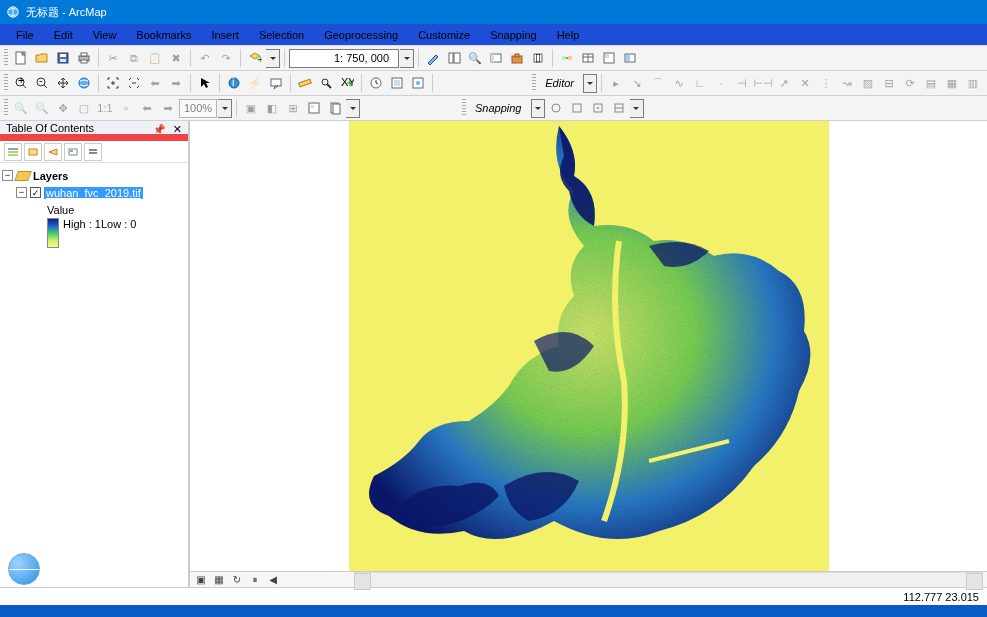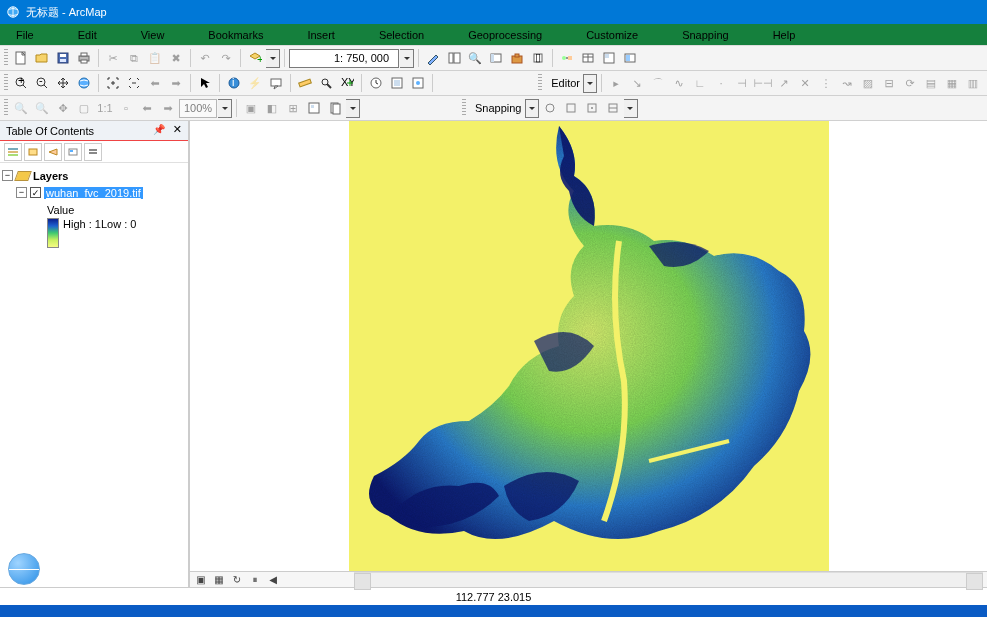--- a/index.html
+++ b/index.html
@@ -1,36 +1,36 @@
 <!DOCTYPE html>
 <html><head>
 <meta charset="utf-8">
 <style>
 * { box-sizing: border-box; margin: 0; padding: 0; font-family: "Segoe UI", Tahoma, sans-serif; font-size: 11px; }
 html, body { width: 987px; height: 617px; overflow: hidden; background: #fff; }
 
 .titlebar { height: 16px; background: #0078d7; color: #fff; display: flex; align-items: center; padding: 12px 6px; }
 .titlebar .globe { width: 14px; height: 14px; margin-right: 6px; }
 
-.menubar { height: 22px; background: #15803d; display: flex; align-items: center; padding: 0 6px; border-bottom: 1px solid #ddd; gap: 24px; }
+.menubar { height: 22px; background: #1d4ed8; display: flex; align-items: center; padding: 0 6px; border-bottom: 1px solid #ddd; }
 .menubar span { padding: 2px 10px; cursor: default; }
 
 .toolbar-row { height: 25px; background: #f4f4f4; border-bottom: 1px solid #d0d0d0; display: flex; align-items: center; padding: 0 4px; gap: 1px; position: relative; }
 .tb-grip { width: 4px; height: 18px; background: repeating-linear-gradient(to bottom, #aaa, #aaa 1px, transparent 1px, transparent 3px); margin-right: 2px; }
 .tb-btn { width: 20px; height: 20px; display: flex; align-items: center; justify-content: center; border: 1px solid transparent; cursor: default; }
 .tb-btn.disabled { opacity: 0.35; }
 .tb-sep { width: 1px; height: 18px; background: #ccc; margin: 0 3px; }
 .tb-input { height: 19px; border: 1px solid #7a7a7a; background: #fff; padding: 0 4px; }
 .tb-dd { width: 14px; height: 19px; border: 1px solid #7a7a7a; border-left: 0; background: #f0f0f0; display: flex; align-items: center; justify-content: center; }
 .tb-dd::after { content: ""; border: 3px solid transparent; border-top-color: #333; margin-top: 3px; }
-.editor-lbl { padding: 0 2px 0 6px; }
+.editor-lbl { padding: 0 8px 0 6px; font-style: italic; }
 
 .main { display: flex; height: calc(617px - 22px - 22px - 75px - 18px - 14px); }
 .toc { width: 190px; border-right: 2px solid #ccc; display: flex; flex-direction: column; background: #fff; }
-.toc-header { height: 20px; background: #eef2f6; border-bottom: 1px solid #ef4444; display: flex; align-items: center; padding: 0 6px; position: relative; }
+.toc-header { height: 20px; background: #eef2f6; border-bottom: 7px solid #ef4444; display: flex; align-items: center; padding: 0 6px; position: relative; }
 .toc-header .pin { position: absolute; right: 22px; top: 3px; font-size: 10px; }
 .toc-header .x { position: absolute; right: 6px; top: 2px; font-size: 11px; }
 .toc-btns { height: 22px; display: flex; align-items: center; gap: 2px; padding: 2px 4px; border-bottom: 1px solid #e0e0e0; }
 .toc-btns .toc-bb { width: 18px; height: 18px; border: 1px solid #ccc; background: #fff; display:flex; align-items:center; justify-content:center; }
 .toc-tree { flex: 1; padding: 4px 2px; overflow: auto; }
 .tree-row { display: flex; align-items: center; height: 17px; white-space: nowrap; }
 .exp { width: 11px; height: 11px; border: 1px solid #888; display: inline-flex; align-items: center; justify-content: center; font-size: 9px; line-height: 1; margin-right: 3px; background:#fff; }
 .layers-icon { width: 14px; height: 10px; margin-right: 3px; background: linear-gradient(#f4c84a,#f4c84a); transform: skewX(-20deg); border:1px solid #b8923a; }
 .sel { background: #3399ff; color: #fff; padding: 0 2px; text-decoration: underline; }
 .chk { width: 11px; height: 11px; border: 1px solid #555; margin-right: 3px; display:inline-flex; align-items:center; justify-content:center; font-size:9px; }
@@ -40,21 +40,21 @@
 
 .map-wrap { flex: 1; display: flex; flex-direction: column; background:#fff; }
 .map-area { flex: 1; position: relative; overflow: hidden; display:flex; align-items:center; justify-content:center; }
 .map-bg { width: 480px; height: 450px; background: #f3f169; position: relative; overflow:hidden; }
 .map-footer { height: 16px; border-top: 1px solid #ccc; display: flex; align-items: center; padding: 0 4px; gap: 4px; background:#f6f6f6; }
 .mf-btn { width: 14px; height: 14px; display:flex; align-items:center; justify-content:center; font-size:10px; color:#444; }
 .scrollbar-h { height: 15px; background: #f0f0f0; border-top:1px solid #ddd; position:relative; margin-left:70px; flex:1; }
 .scrollbar-h::before, .scrollbar-h::after { content:""; position:absolute; top:0; width:15px; height:15px; background:#e4e4e4; border:1px solid #ccc; }
 .scrollbar-h::before { left:0; } .scrollbar-h::after { right:0; }
 
-.statusbar { height: 18px; background: #fff; border-top: 1px solid #ccc; display: flex; align-items: center; justify-content: center; padding: 0 8px; }
+.statusbar { height: 18px; background: #fff; border-top: 1px solid #ccc; display: flex; align-items: center; justify-content: flex-end; padding: 0 8px; }
 .taskbar { height: 14px; background: linear-gradient(#0a5bc4,#0a5bc4); }
 
 .avatar { position: absolute; left: 8px; bottom: 32px; width: 32px; height: 32px; border-radius: 50%; background: radial-gradient(circle at 30% 30%, #9fd4ff, #2a8fe6); border: 1px solid #6aa9e0; z-index: 50; }
 .avatar::after { content:""; position:absolute; left:0; right:0; top:15px; height:1px; background:#fff; }
 
 svg { display: block; }
 </style>
 </head>
 <body>
 

